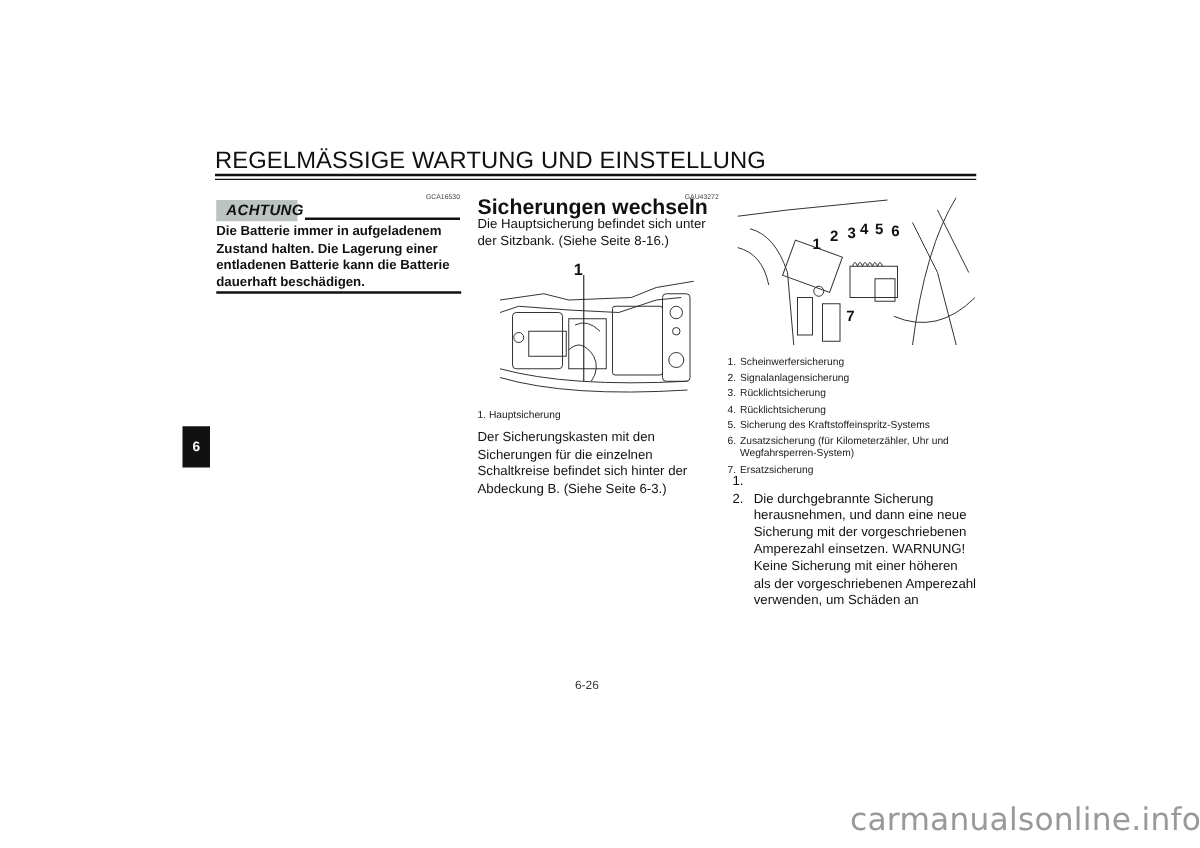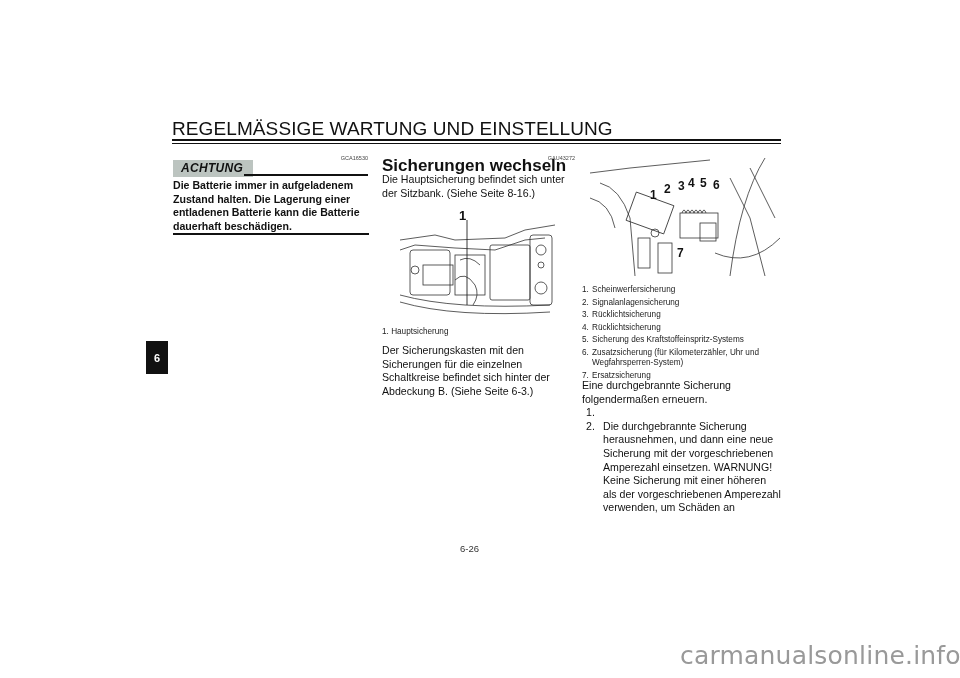--- a/index.html
+++ b/index.html
@@ -9,21 +9,21 @@
   }
   .abs { position:absolute; }
   .page-title {
     left:172px; top:118px; font-size:19px; font-weight:normal; letter-spacing:0.1px; color:#111;
     font-family:"Liberation Sans", sans-serif; white-space:nowrap;
   }
   .rule-thick { left:172px; top:139px; width:609px; height:2px; background:#111; }
   .rule-thin { left:172px; top:143px; width:609px; height:1px; background:#111; }
   .code { font-size:5.5px; color:#444; text-align:right; }
   .achtung-badge {
-    left:173px; top:160px; width:80px; height:17px; background:#bcc4c0;
+    left:173px; top:160px; width:65px; height:17px; background:#bcc4c0;
     font-size:12px; font-weight:bold; font-style:italic; color:#111; line-height:17px;
     padding-left:8px; box-sizing:border-box; letter-spacing:0.3px;
   }
   .achtung-line { left:244px; top:174px; width:124px; height:1.5px; background:#111; }
   .achtung-text {
     left:173px; top:179px; width:200px; font-size:10.6px; font-weight:bold; line-height:13.6px; color:#111;
   }
   .achtung-bottom { left:173px; top:233px; width:196px; height:2px; background:#111; }
   .side-tab {
     left:146px; top:341px; width:22px; height:33px; background:#111; color:#fff;
@@ -147,21 +147,20 @@
       <span class="num">6.</span>
       <span>Zusatzsicherung (für Kilometerzähler, Uhr und Wegfahrsperren-System)</span>
     </div>
   <div class="item">
       <span class="num">7.</span>
       <span>Ersatzsicherung</span>
     </div>
 </div>
 
 <div class="abs body-text steps">
-  <div>Eine durchgebrannte Sicherung folgendermaßen erneuern.</div>
   <div class="step">
     <span class="num">1.</span>
   </div>
   <div class="step">
     <span class="num">2.</span>
     <span><span>Die durchgebrannte Sicherung herausnehmen, und dann eine neue Sicherung mit der vorgeschriebenen Amperezahl einsetzen. </span><span class="bold">WARNUNG! Keine Sicherung mit einer höheren als der vorgeschriebenen Amperezahl verwenden, um Schäden an</span></span>
   </div>
 </div>
 
 <div class="abs page-number">6-26</div>

